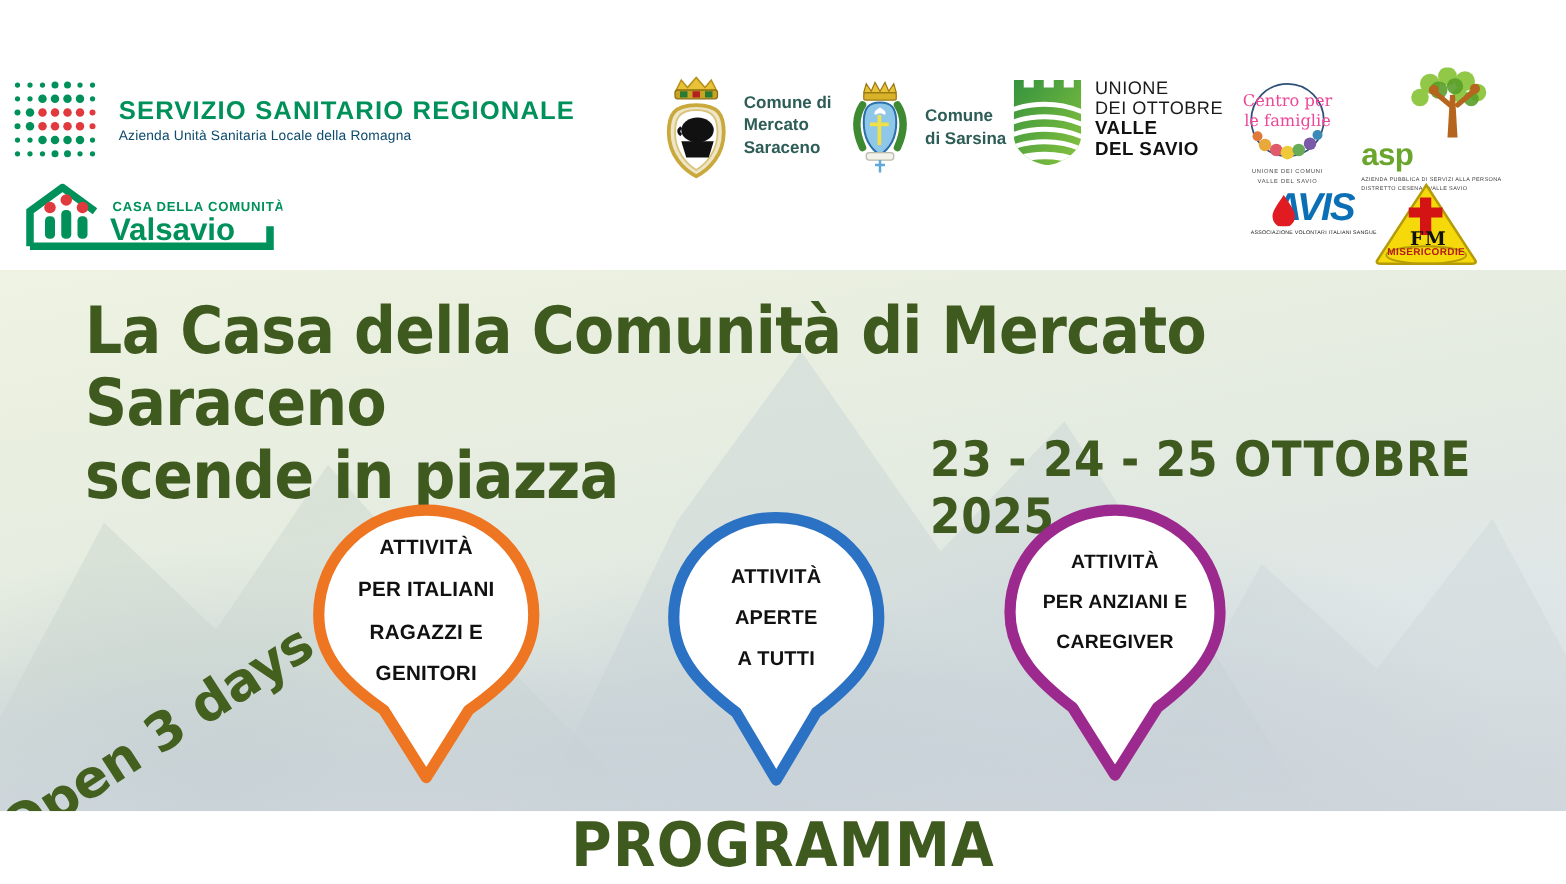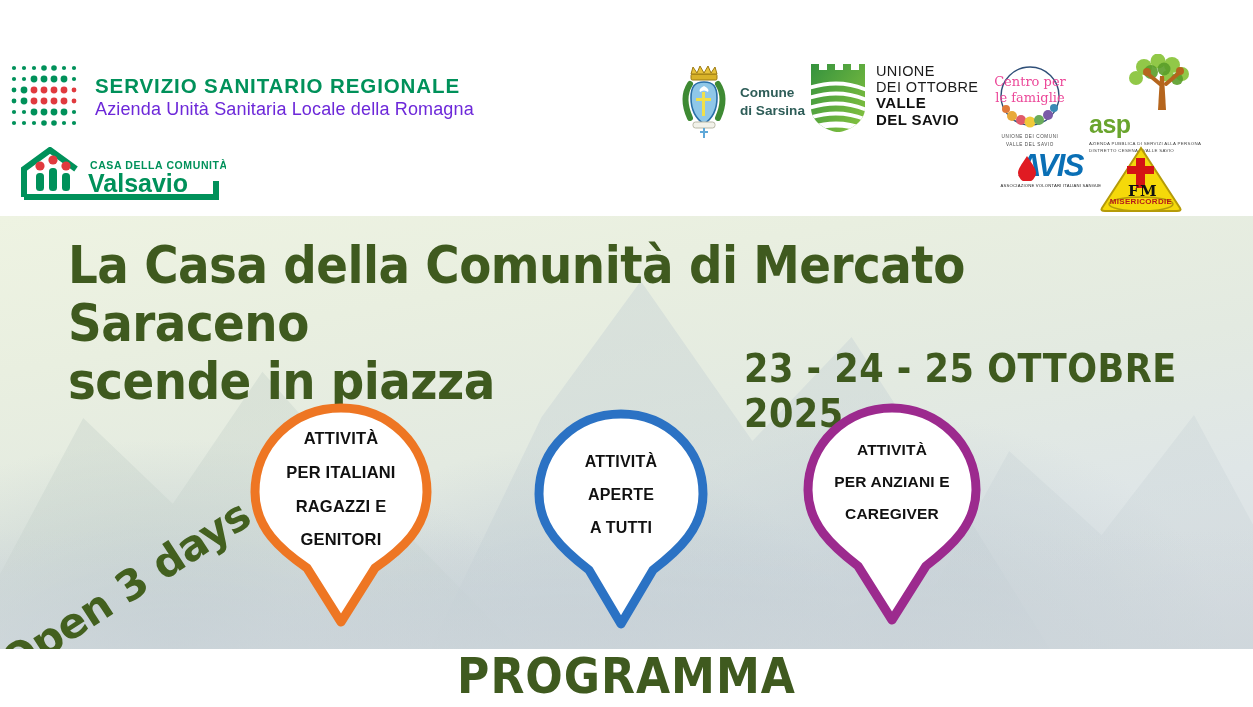--- a/index.html
+++ b/index.html
@@ -11,21 +11,21 @@
 
   
   .logo-band{position:relative;width:1253px;height:216px;background:#fff;}
 
   
   .ausl{position:absolute;left:8px;top:62px;display:flex;align-items:center;gap:9px;}
   .ausl-dots{width:78px;height:70px;}
   .ausl-txt{line-height:1;}
   .ausl-l1{font-size:20.5px;font-weight:bold;color:#00915a;letter-spacing:.9px;}
   .ausl-l2{font-size:20.5px;font-weight:bold;color:#00915a;letter-spacing:.9px;margin-top:3px;}
-  .ausl-l3{font-size:18px;color:#6d28d9;letter-spacing:.15px;margin-top:4px;text-align:right;}
+  .ausl-l3{font-size:11px;color:#0c4a6e;letter-spacing:.15px;margin-top:4px;}
 
   
   .valsavio{position:absolute;left:14px;top:147px;width:212px;height:54px;}
 
   
   .salute{position:absolute;left:372px;top:64px;display:flex;align-items:center;gap:5px;}
   .salute-flower{position:relative;width:64px;height:70px;}
   .petal{position:absolute;width:25px;height:25px;border-radius:50%;}
   .salute-text{line-height:1;}
   .sal-1{font-size:12.8px;color:#7d7d7d;letter-spacing:1.4px;}
@@ -197,20 +197,35 @@
           <rect x="22" y="26" width="8" height="18" rx="3.5"></rect>
           <rect x="35" y="21" width="8" height="23" rx="3.5"></rect>
           <rect x="48" y="26" width="8" height="18" rx="3.5"></rect>
         </g>
         <text x="76" y="22" font-family="Liberation Sans, sans-serif" font-size="10.5" font-weight="bold" fill="#00915a" letter-spacing="0.6">CASA DELLA COMUNITÀ</text>
         <text x="74" y="45" font-family="Liberation Sans, sans-serif" font-size="25" font-weight="bold" fill="#00915a">Valsavio</text>
       </svg>
     </div>
 
 
+    <div class="crest-block" id="comune-ms">
+      <svg width="60" height="88" viewBox="0 0 60 88">
+        <path d="M14 16 L18 8 L23 14 L30 6 L37 14 L42 8 L46 16 Z" fill="#e8c33a" stroke="#b58f17" stroke-width="1.2"></path>
+        <rect x="13" y="16" width="34" height="7" rx="2" fill="#c8a422" stroke="#8c6d12" stroke-width="1"></rect>
+        <rect x="17" y="17" width="6" height="5" fill="#2a7a34"></rect>
+          <rect x="27" y="17" width="6" height="5" fill="#b52020"></rect>
+          <rect x="37" y="17" width="6" height="5" fill="#2a7a34"></rect>
+        <path d="M30 28 C12 28 8 36 8 50 C8 68 20 80 30 85 C40 80 52 68 52 50 C52 36 48 28 30 28 Z" fill="#efe6c8" stroke="#c9a93c" stroke-width="3"></path>
+        <path d="M30 32 C16 32 13 39 13 50 C13 65 22 75 30 80 C38 75 47 65 47 50 C47 39 44 32 30 32 Z" fill="#ffffff" stroke="#d8c47e" stroke-width="1.5"></path>
+        <ellipse cx="31" cy="48" rx="13" ry="10" fill="#111"></ellipse>
+        <path d="M18 57 L44 57 L40 70 L22 70 Z" fill="#111"></path>
+        <path d="M18 46 q-4 3 0 6" fill="none" stroke="#111" stroke-width="2.5"></path>
+      </svg>
+      <div class="crest-label">Comune di<br>Mercato<br>Saraceno</div>
+    </div>
 
     <div class="crest-block" id="comune-sa">
       <svg width="56" height="80" viewBox="0 0 56 80">
         <rect x="15" y="12" width="26" height="6" rx="1.5" fill="#d8b228" stroke="#9c7a12" stroke-width="1"></rect>
         <path d="M15 12 L17 5 L21 11 L24 4 L28 11 L32 4 L35 11 L39 5 L41 12 Z" fill="#e8c33a" stroke="#9c7a12" stroke-width="1"></path>
         <path d="M28 20 C19 20 15 24 15 36 C15 50 22 58 28 62 C34 58 41 50 41 36 C41 24 37 20 28 20 Z" fill="#8fc7e8" stroke="#2a6fa8" stroke-width="1.6"></path>
         <rect x="26" y="30" width="3" height="24" fill="#f0e04a"></rect>
         <rect x="20" y="36" width="15" height="3" fill="#f0e04a"></rect>
         <path d="M28 24 q-6 3 -4 6 q4 -3 8 0 q2 -3 -4 -6Z" fill="#fff"></path>
         <path d="M14 22 q-9 14 0 34" fill="none" stroke="#3e8a33" stroke-width="6" stroke-linecap="round"></path>

